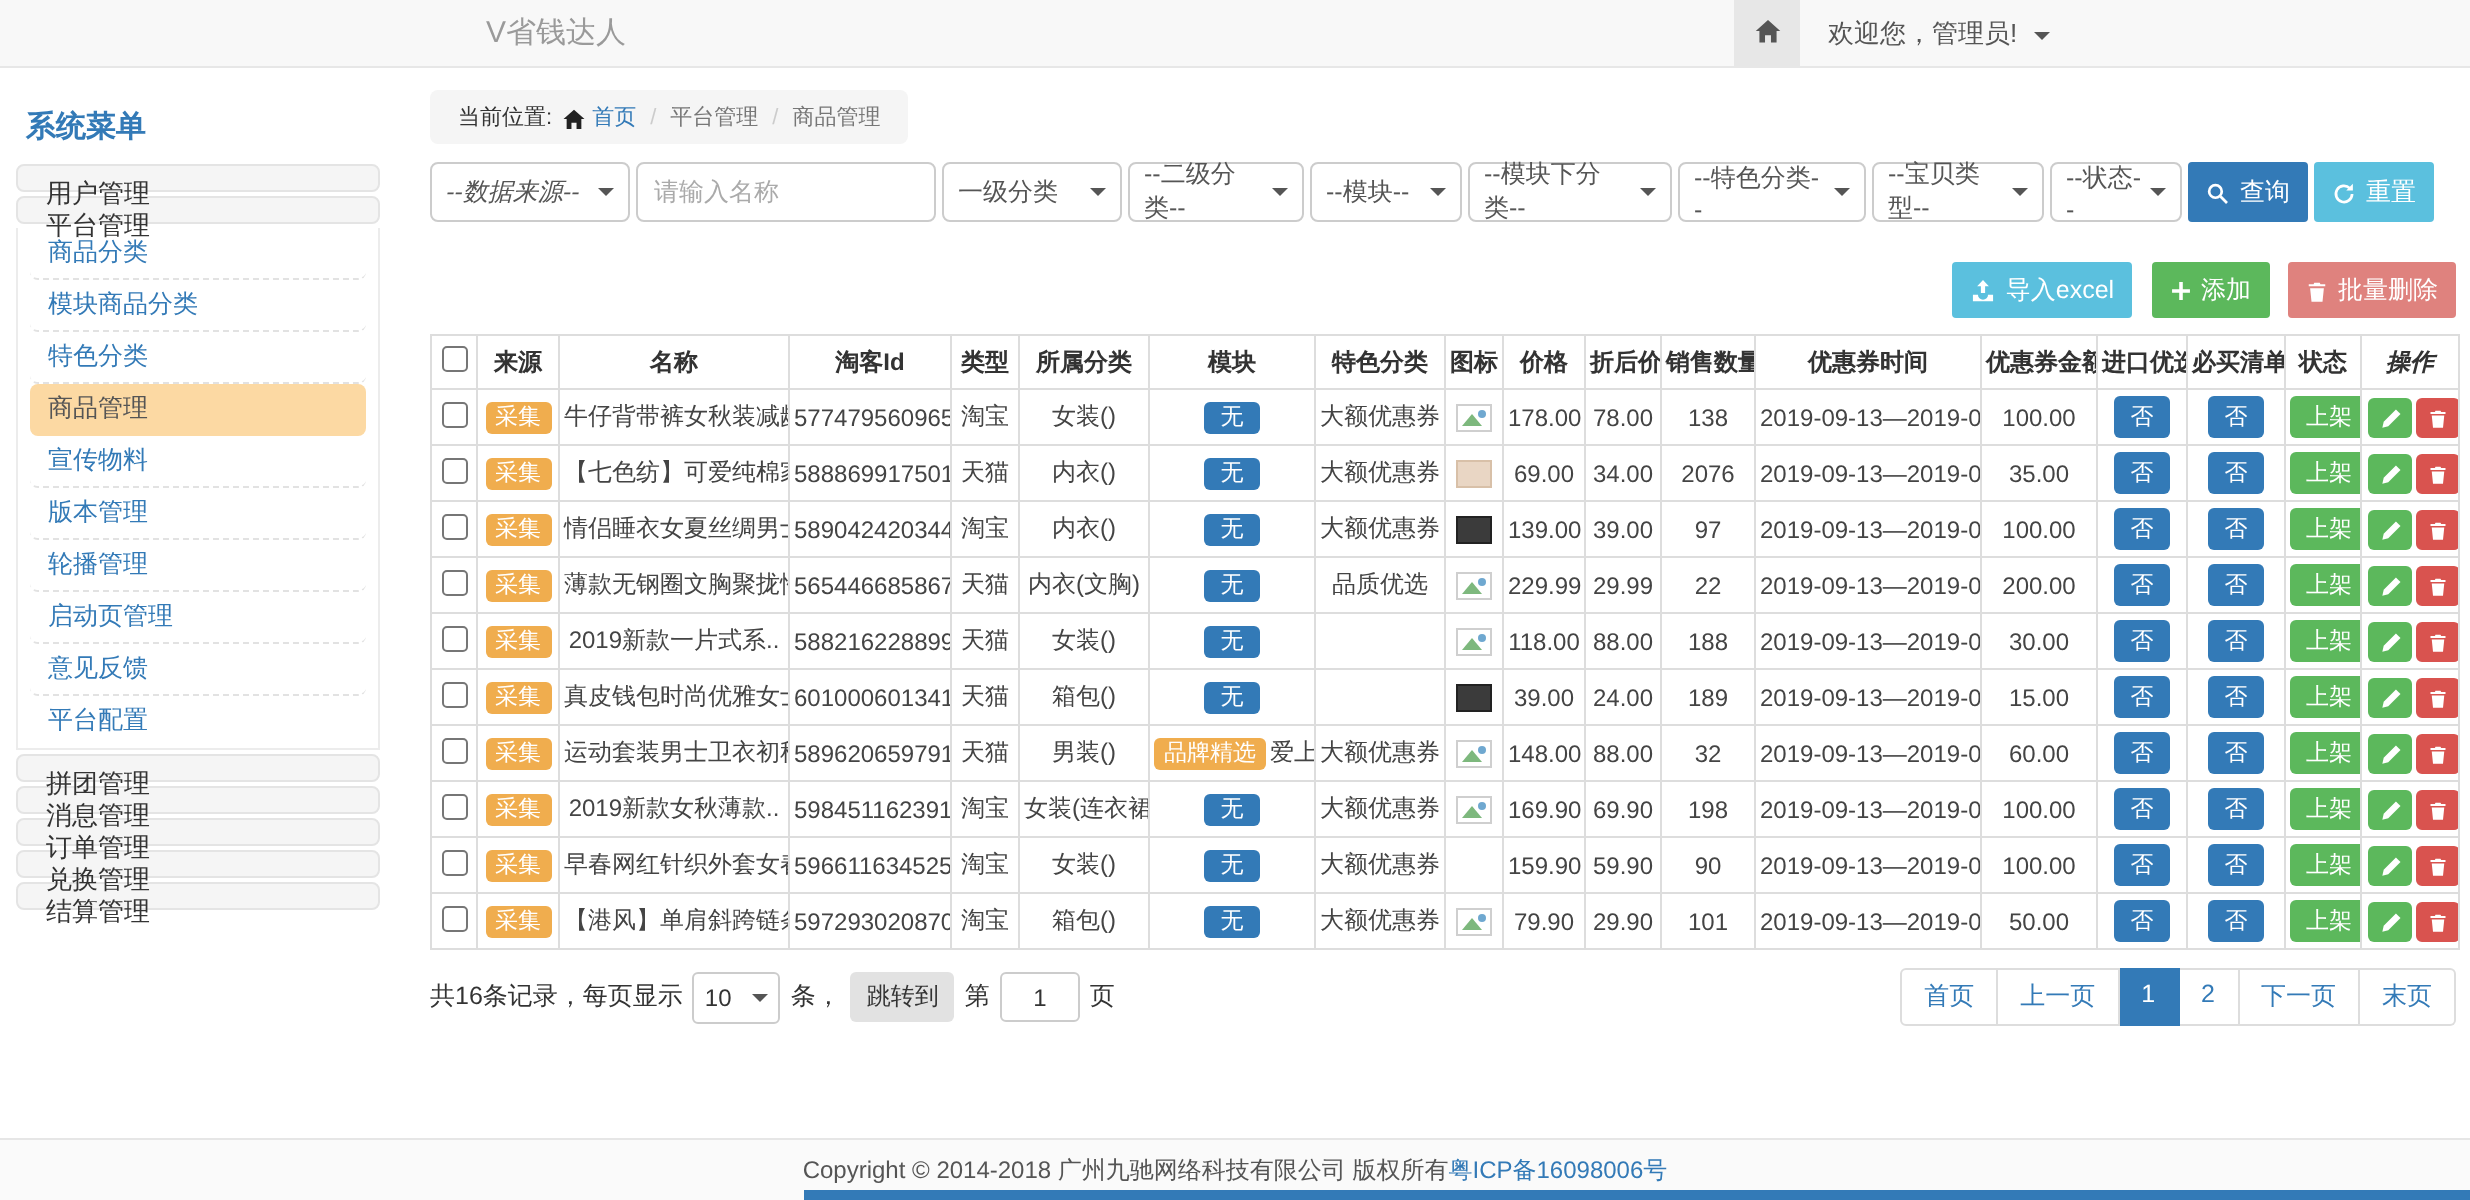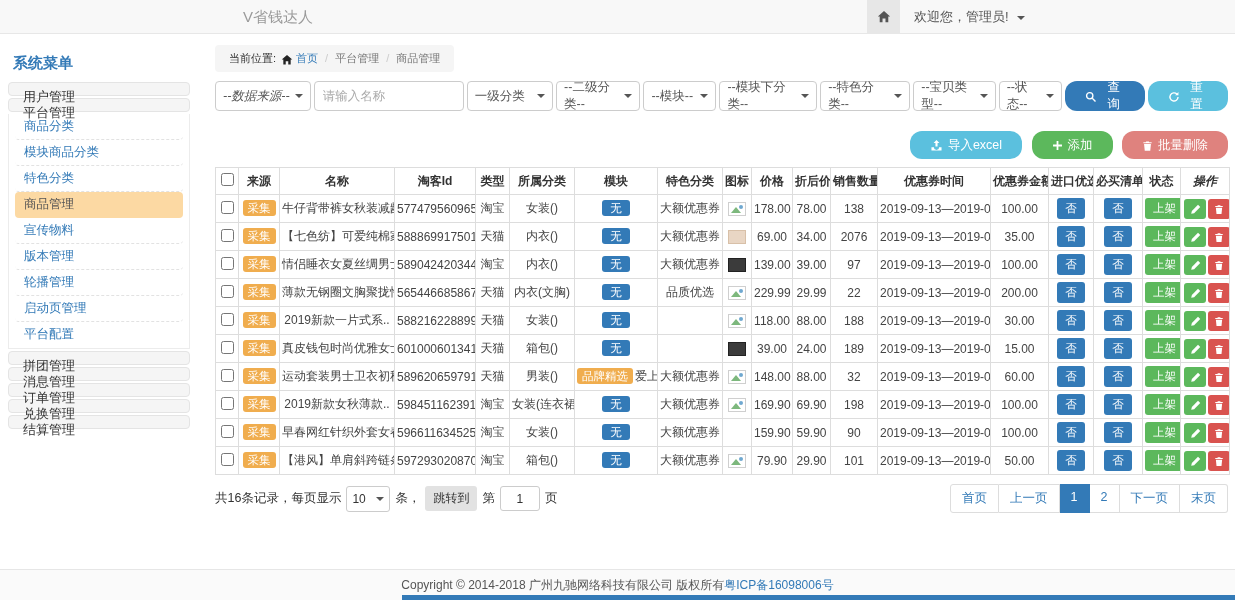--- a/index.html
+++ b/index.html
@@ -29,21 +29,21 @@
   .breadcrumb .bc-home-icon { color:#222; margin:0 3px 0 5px; position:relative; top:1px; }
   .breadcrumb a { color:#337ab7; text-decoration:none; cursor:pointer; }
   .breadcrumb .sep { color:#ccc; margin:0 7px; }
   .breadcrumb .bc-item { color:#777; }
 
   .filterbar { margin-top:9px; display:flex; align-items:center; gap:3px; }
   .fselect { height:30px; border:1px solid #ccc; border-radius:4px; background:#fff; display:flex; align-items:center; justify-content:space-between; padding:0 7px; font-size:12.5px; color:#555; cursor:pointer; }
   .fselect .sel-caret { width:0; height:0; border-left:4px solid transparent; border-right:4px solid transparent; border-top:4px solid #555; margin-left:4px; }
   .finput { height:30px; border:1px solid #ccc; border-radius:4px; padding:0 8px; font-size:12.5px; color:#555; font-family:inherit; }
   .finput::placeholder { color:#aaa; }
-  .btn { display:inline-flex; align-items:center; gap:5px; border:none; border-radius:12px; color:#fff; font-size:12.5px; font-family:inherit; cursor:pointer; padding:0 20px; height:30px;justify-content:center; }
+  .btn { display:inline-flex; align-items:center; gap:5px; border:none; border-radius:2px; color:#fff; font-size:12.5px; font-family:inherit; cursor:pointer; padding:0 9px; height:30px;justify-content:center; }
   .btn-primary { background:#337ab7; }
   .btn-info { background:#5bc0de; }
   .btn-success { background:#5cb85c; }
   .btn-salmon { background:#df827e; }
 
   .actionbar { margin-top:20px; text-align:right; }
   .actionbar .btn { height:28px; margin-left:5px; }
 
   
   table.grid { margin-top:8px; width:1013px; border-collapse:collapse; table-layout:fixed; font-size:12px; }
@@ -115,20 +115,21 @@
         <div class="panel-item">平台管理</div>
         <div class="submenu">
           <a class="subitem">商品分类</a>
           <a class="subitem">模块商品分类</a>
           <a class="subitem">特色分类</a>
           <a class="subitem active">商品管理</a>
           <a class="subitem">宣传物料</a>
           <a class="subitem">版本管理</a>
           <a class="subitem">轮播管理</a>
           <a class="subitem">启动页管理</a>
+          <a class="subitem">意见反馈</a>
           <a class="subitem">平台配置</a>
         </div>
         <div class="panel-item">拼团管理</div>
         <div class="panel-item">消息管理</div>
         <div class="panel-item">订单管理</div>
         <div class="panel-item">兑换管理</div>
         <div class="panel-item">结算管理</div>
       </div>
   </div>
 

